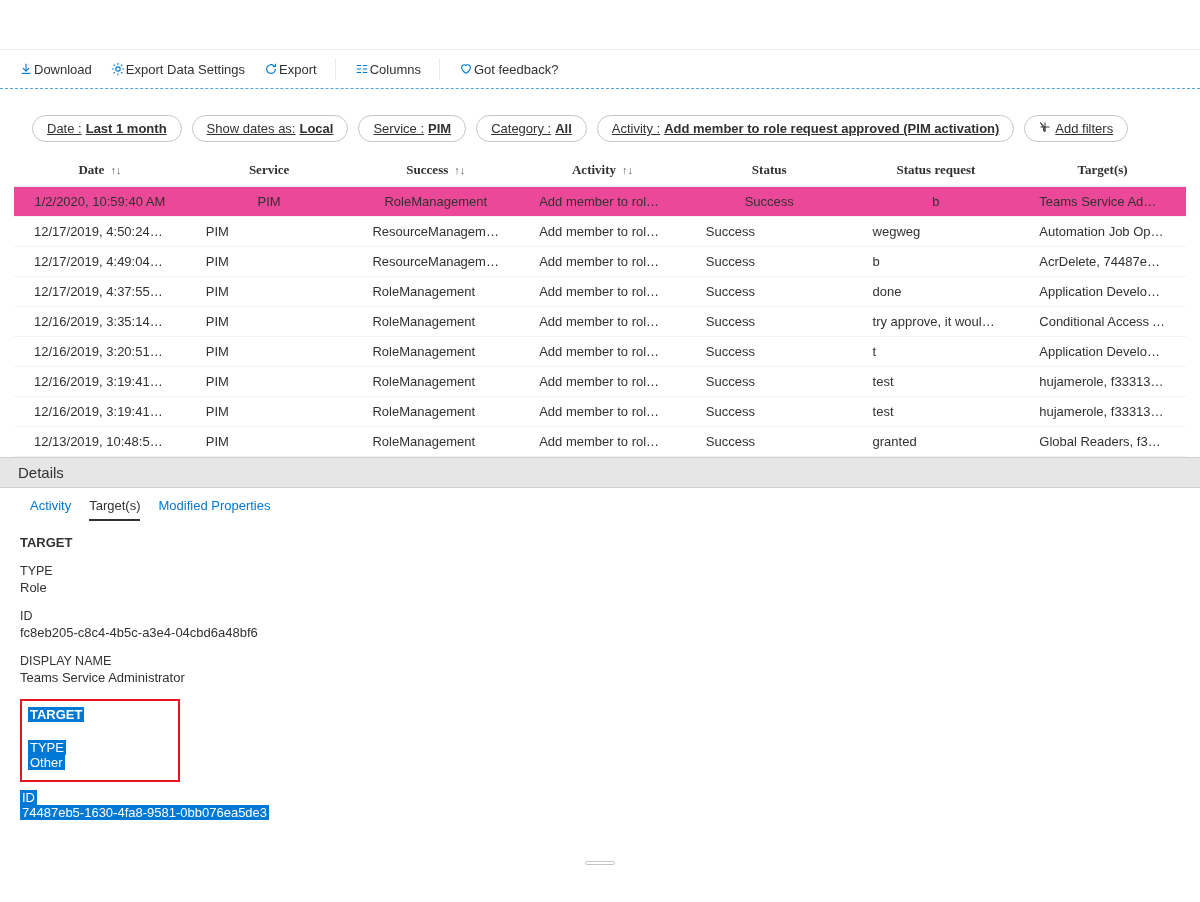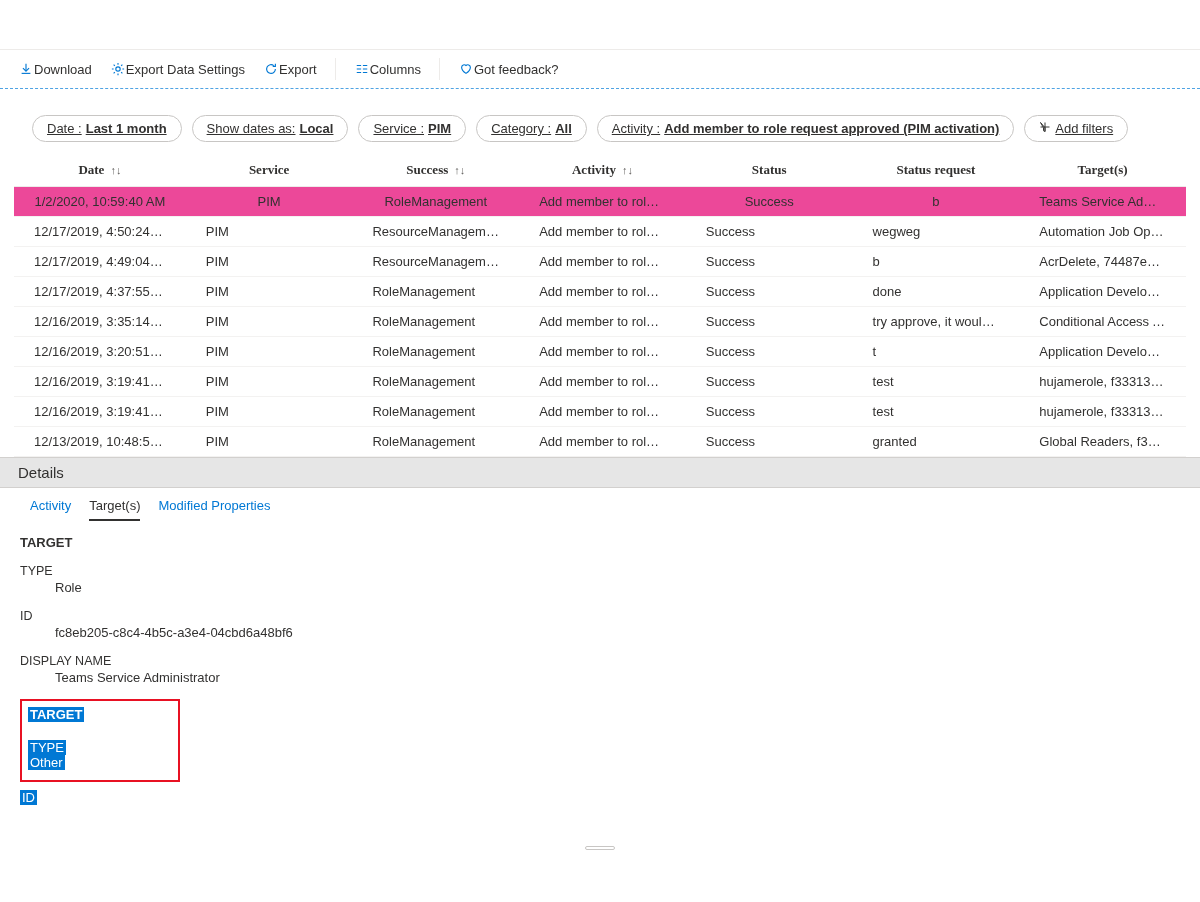--- a/index.html
+++ b/index.html
@@ -55,21 +55,21 @@
   .details-bar {
     background:#e6e6e6; padding:6px 18px; font-size:15px; border-top:1px solid #d2d0ce; border-bottom:1px solid #d2d0ce;
   }
   .tabs { display:flex; gap:18px; padding: 6px 30px 0 30px; font-size:13px; }
   .tabs .tab { padding:4px 0 6px 0; cursor:pointer; }
   .tabs .tab.link { color:#0078d4; }
   .tabs .tab.active { color:#323130; border-bottom:2px solid #323130; font-weight:400; }
   .pane { padding: 14px 20px 40px 20px; font-size:13px; }
   .pane .section-label { font-weight:600; }
   .pane .field-label { font-weight:400; margin-top:14px; color:#323130; text-transform:uppercase; font-size:12.5px; }
-  .pane .field-value { margin-top:2px;margin-left:35px; }
+  .pane .field-value { margin-top:2px; }
   .highlight-box {
     border:2px solid #e81123; padding:4px 6px 10px 6px; width:160px; margin-top:14px;
   }
   .hl { background:#0078d4; color:#fff; padding:0 2px; display:inline; }
   .post-box { margin-top:8px; }
   .post-box .hl { background:#0078d4; color:#fff; }
   .resize-handle {
     height:6px; display:flex; justify-content:center; align-items:center;
   }
   .resize-handle .grip { width:30px; height:4px; border:1px solid #c8c6c4; border-radius:3px; background:#fff; }
@@ -291,18 +291,19 @@
   <div class="field-value">Teams Service Administrator</div>
 
   <div class="highlight-box">
     <div style="margin-top:2px;"><span class="hl section-label">TARGET</span></div>
     <div style="margin-top:18px;"><span class="hl">TYPE</span></div>
     <div><span class="hl">Other</span></div>
   </div>
 
   <div class="post-box">
     <div><span class="hl">ID</span></div>
+    <div><span class="hl">74487eb5-1630-4fa8-9581-0bb076ea5de3</span></div>
   </div>
 </div>
 
 <div class="resize-handle">
   <div class="grip"></div>
 </div>
 
 </body></html>

